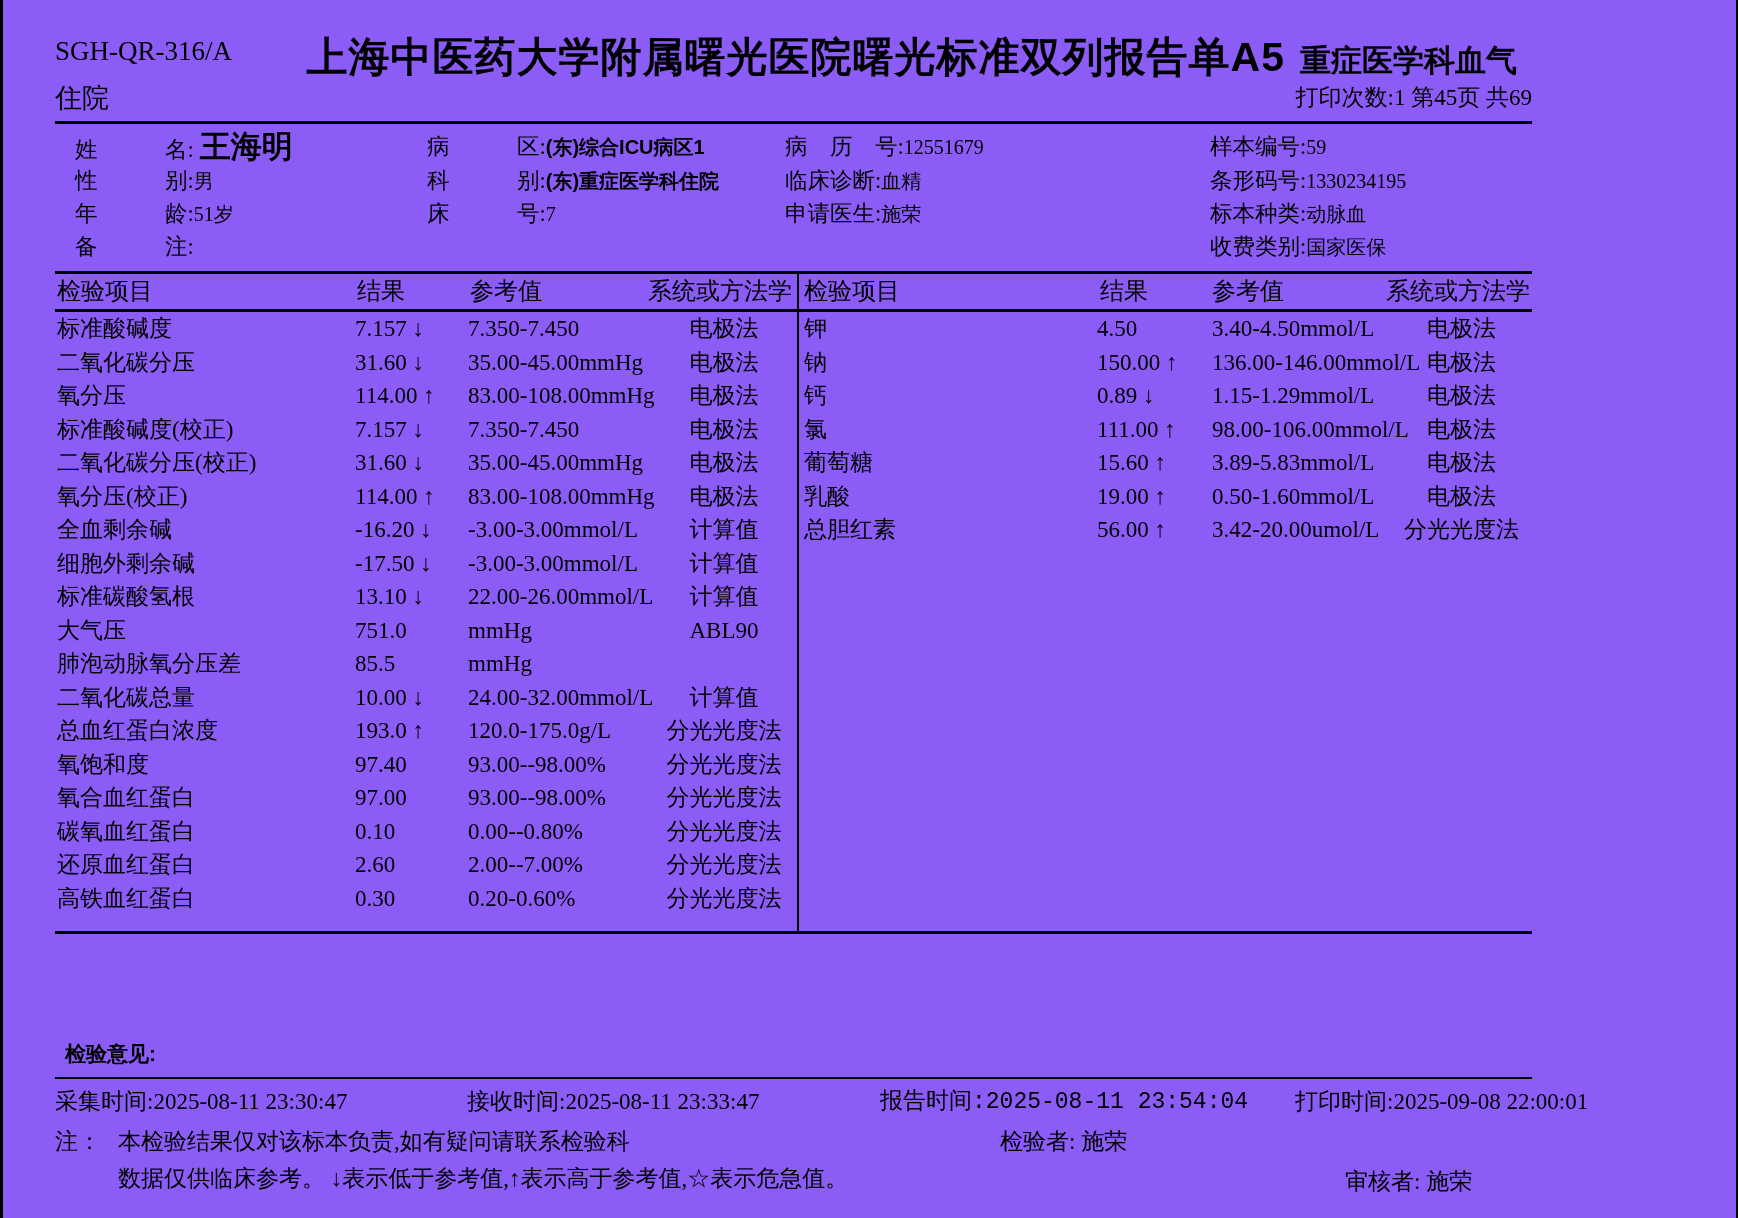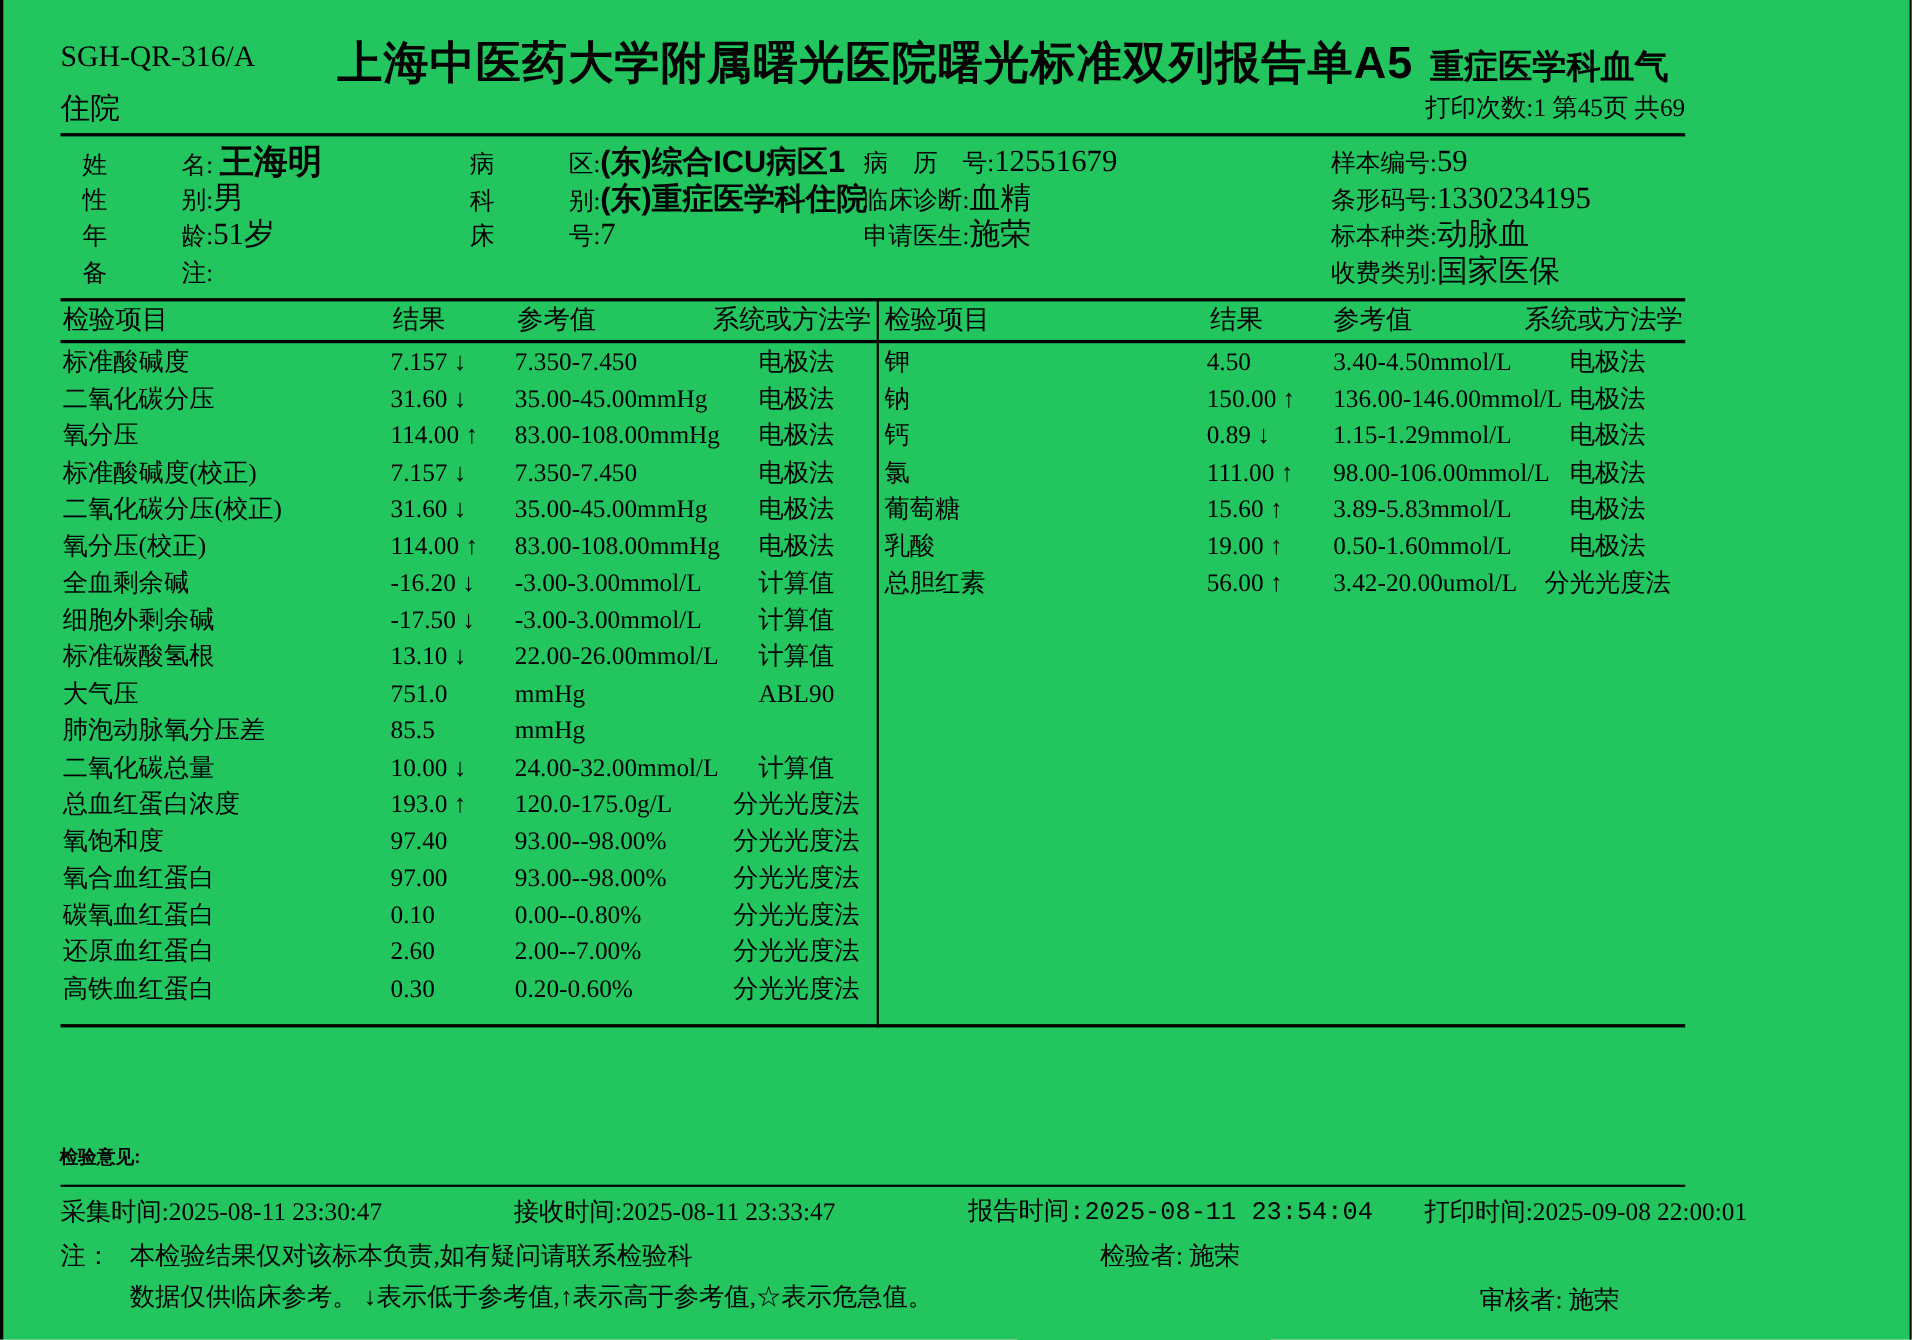--- a/index.html
+++ b/index.html
@@ -1,19 +1,19 @@
 <!DOCTYPE html>
 <html><head>
 <meta charset="utf-8">
 <style>
   html,body{margin:0;padding:0;background:#e8e8e8;}
   .page{
     position:relative;
     width:1738px;height:1218px;
-    background:#22c55e;color:#000;
+    background:#8b5cf6;color:#000;
     font-family:"Liberation Serif","DejaVu Serif",serif;
     overflow:hidden;
     margin:0 auto;
   }
   .edge{position:absolute;top:0;height:100%;background:#000;}
   .hline{position:absolute;background:#000;}
   .vline{position:absolute;background:#000;}
 
   
   .form-code{position:absolute;left:55px;top:36px;font-size:27px;letter-spacing:0px;}
@@ -26,21 +26,21 @@
   }
   .report-type{
     position:absolute;left:1300px;top:40px;font-size:31px;font-weight:bold;
     font-family:"Liberation Sans","DejaVu Sans",sans-serif;white-space:nowrap;
   }
   .print-count{position:absolute;left:1100px;top:82px;width:432px;text-align:right;font-size:23px;}
 
   
   .pf{position:absolute;font-size:22.5px;white-space:nowrap;line-height:33px;}
   .pf-label{font-size:22.5px;}
-  .pf-value{font-size:28px;}
+  .pf-value{font-size:20px;}
   .pf-value.big-name{
     font-size:31px;font-weight:bold;
     font-family:"Liberation Sans","DejaVu Sans",sans-serif;
     margin-left:6px;
   }
   .pf-value.bold-v{
     font-weight:bold;
     font-family:"Liberation Sans","DejaVu Sans",sans-serif;
   }
 
@@ -55,21 +55,21 @@
   .c-name{left:2px;}
   .c-result{left:300px;}
   .c-ref{left:413px;text-align:right;}
   .c-method{left:600px;width:138px;text-align:center;}
   .tbody.right .c-name{left:7px;}
   .tbody.right .c-ref{left:415px;}
   .tbody.right .c-method{left:596px;width:137px;}
 
   
   .opinion{
-    position:absolute;left:54px;top:1040px;font-size:17px;font-weight:bold;
+    position:absolute;left:65px;top:1040px;font-size:21px;font-weight:bold;
     font-family:"Liberation Sans","DejaVu Sans",sans-serif;
   }
   .ft{position:absolute;font-size:23px;white-space:nowrap;line-height:32px;}
 </style>
 </head>
 <body>
 
 <div class="page">
 
   <div class="edge" style="left:0;width:3px;"></div>

